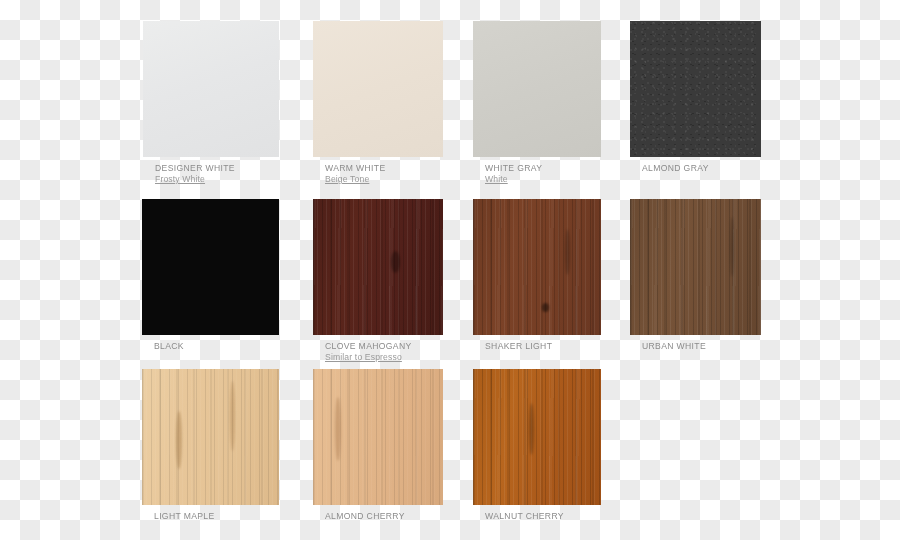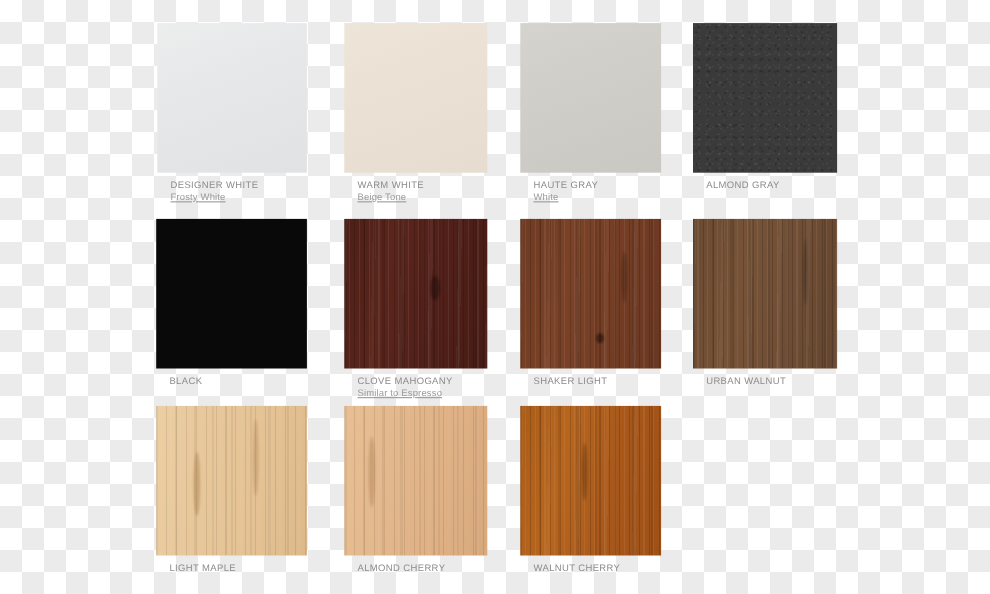--- a/index.html
+++ b/index.html
@@ -158,21 +158,21 @@
       <div class="label-name">WARM WHITE</div>
       <div class="label-sub">Beige Tone</div>
     </div>
   </div>
 
   <div class="swatch-cell" style="left:473px; top:21px; width:128px;">
     <div class="chip f-haute-gray">
       <div class="grain"></div>
     </div>
     <div class="labels">
-      <div class="label-name">HAUTE GRAY</div>
+      <div class="label-name">WHITE GRAY</div>
       <div class="label-sub">White</div>
     </div>
   </div>
 
   <div class="swatch-cell" style="left:630px; top:21px; width:131px;">
     <div class="chip f-shark-gray">
       <div class="grain"></div>
     </div>
     <div class="labels">
       <div class="label-name">ALMOND GRAY</div>
@@ -212,21 +212,21 @@
       <div class="label-sub"></div>
     </div>
   </div>
 
   <div class="swatch-cell wood" style="left:630px; top:199px; width:131px;">
     <div class="chip f-urban-walnut">
       <div class="grain"></div>
       <div class="knot" style="left:100px; top:18px; width:4px; height:60px; background:rgba(0,0,0,.18);"></div>
     </div>
     <div class="labels">
-      <div class="label-name">URBAN WALNUT</div>
+      <div class="label-name">URBAN WHITE</div>
       <div class="label-sub"></div>
     </div>
   </div>
 
   <div class="swatch-cell wood" style="left:142px; top:369px; width:137px;">
     <div class="chip f-light-maple">
       <div class="grain"></div>
       <div class="knot" style="left:34px; top:42px; width:6px; height:58px; background:rgba(150,105,55,.35);"></div>
       <div class="knot" style="left:88px; top:12px; width:5px; height:70px; background:rgba(150,105,55,.28);"></div>
     </div>

